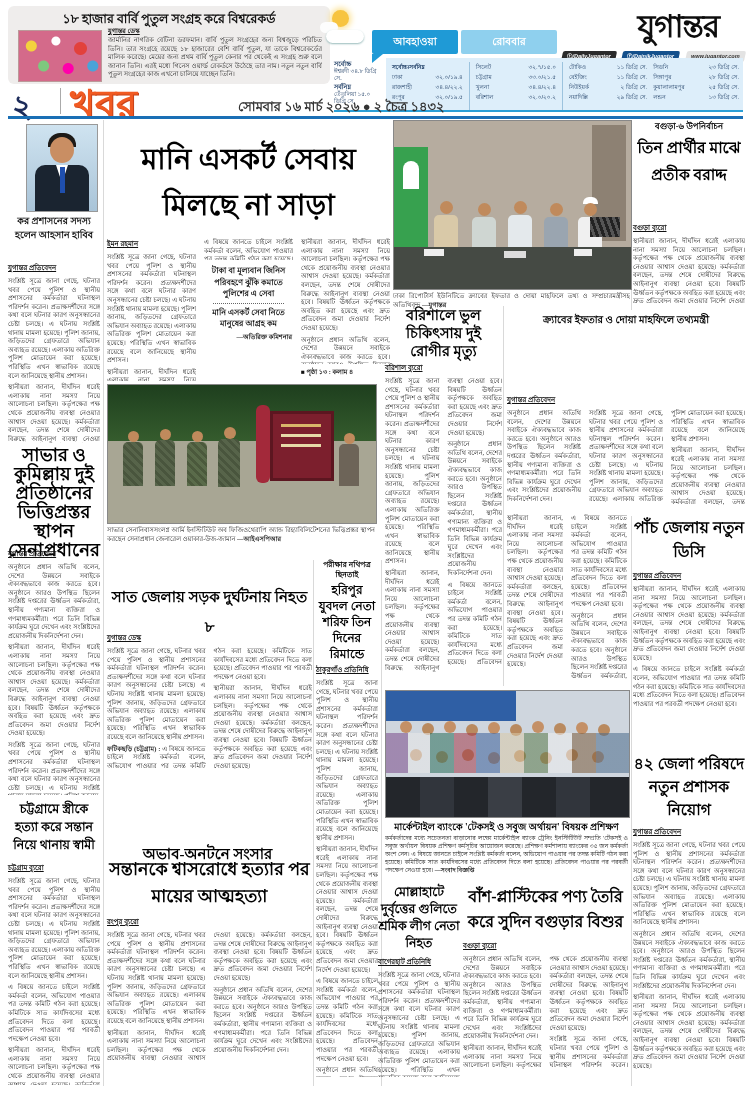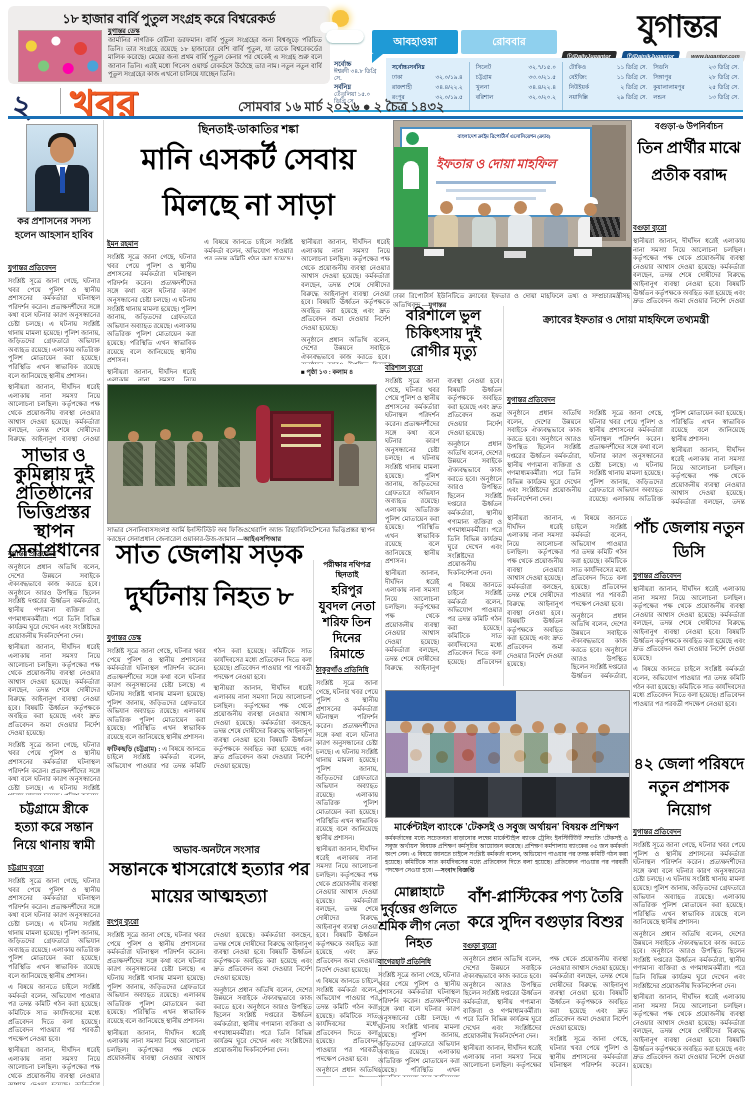--- a/index.html
+++ b/index.html
@@ -226,52 +226,49 @@
   <div class="abs head ctr" style="left:8px;top:800px;width:92px;font-size:12.5px;line-height:18px">চট্টগ্রামে স্ত্রীকে হত্যা করে সন্তান নিয়ে থানায় স্বামী</div>
   <div class="abs" style="left:8px;top:862px;width:92px">
     <span class="by">চট্টগ্রাম ব্যুরো</span>
     <div class="body" style="height:208px">
       <p>সংশ্লিষ্ট সূত্রে জানা গেছে, ঘটনার খবর পেয়ে পুলিশ ও স্থানীয় প্রশাসনের কর্মকর্তারা ঘটনাস্থল পরিদর্শন করেন। প্রত্যক্ষদর্শীদের সঙ্গে কথা বলে ঘটনার কারণ অনুসন্ধানের চেষ্টা চলছে। এ ঘটনায় সংশ্লিষ্ট থানায় মামলা হয়েছে। পুলিশ জানায়, জড়িতদের গ্রেফতারে অভিযান অব্যাহত রয়েছে। এলাকায় অতিরিক্ত পুলিশ মোতায়েন করা হয়েছে। পরিস্থিতি এখন স্বাভাবিক রয়েছে বলে জানিয়েছে স্থানীয় প্রশাসন।</p>
         <p>এ বিষয়ে জানতে চাইলে সংশ্লিষ্ট কর্মকর্তা বলেন, অভিযোগ পাওয়ার পর তদন্ত কমিটি গঠন করা হয়েছে। কমিটিকে সাত কার্যদিবসের মধ্যে প্রতিবেদন দিতে বলা হয়েছে। প্রতিবেদন পাওয়ার পর পরবর্তী পদক্ষেপ নেওয়া হবে।</p>
         <p>স্থানীয়রা জানান, দীর্ঘদিন ধরেই এলাকায় নানা সমস্যা নিয়ে আলোচনা চলছিল। কর্তৃপক্ষের পক্ষ থেকে প্রয়োজনীয় ব্যবস্থা নেওয়ার আশ্বাস দেওয়া হয়েছে। কর্মকর্তারা বলছেন, তদন্ত শেষে দোষীদের বিরুদ্ধে আইনানুগ ব্যবস্থা নেওয়া হবে। বিষয়টি ঊর্ধ্বতন কর্তৃপক্ষকে অবহিত করা হয়েছে এবং দ্রুত প্রতিবেদন জমা দেওয়ার নির্দেশ দেওয়া হয়েছে।</p>
     </div>
   </div>
 
-  <div class="abs kick ctr" style="left:107px;top:121px;width:283px;font-size:11.5px">ছিনতাই-ডাকাতির শঙ্কা</div>
   <div class="abs head ctr" style="left:107px;top:136px;width:283px;font-size:29px;line-height:46px">মানি এসকর্ট সেবায় মিলছে না সাড়া</div>
   <div class="abs" style="left:107px;top:238px;width:89px">
     <span class="by">ইমন রহমান</span>
     <div class="body" style="height:128px">
         <p>সংশ্লিষ্ট সূত্রে জানা গেছে, ঘটনার খবর পেয়ে পুলিশ ও স্থানীয় প্রশাসনের কর্মকর্তারা ঘটনাস্থল পরিদর্শন করেন। প্রত্যক্ষদর্শীদের সঙ্গে কথা বলে ঘটনার কারণ অনুসন্ধানের চেষ্টা চলছে। এ ঘটনায় সংশ্লিষ্ট থানায় মামলা হয়েছে। পুলিশ জানায়, জড়িতদের গ্রেফতারে অভিযান অব্যাহত রয়েছে। এলাকায় অতিরিক্ত পুলিশ মোতায়েন করা হয়েছে। পরিস্থিতি এখন স্বাভাবিক রয়েছে বলে জানিয়েছে স্থানীয় প্রশাসন।</p>
         <p>স্থানীয়রা জানান, দীর্ঘদিন ধরেই এলাকায় নানা সমস্যা নিয়ে আলোচনা চলছিল। কর্তৃপক্ষের পক্ষ থেকে প্রয়োজনীয় ব্যবস্থা নেওয়ার আশ্বাস দেওয়া হয়েছে। কর্মকর্তারা বলছেন, তদন্ত শেষে দোষীদের বিরুদ্ধে আইনানুগ ব্যবস্থা নেওয়া হবে। বিষয়টি ঊর্ধ্বতন কর্তৃপক্ষকে অবহিত করা হয়েছে এবং দ্রুত প্রতিবেদন জমা দেওয়ার নির্দেশ দেওয়া হয়েছে।</p>
       </div>
   </div>
   <div class="abs" style="left:204px;top:238px;width:89px">
     <div class="body" style="height:22px">
         <p>এ বিষয়ে জানতে চাইলে সংশ্লিষ্ট কর্মকর্তা বলেন, অভিযোগ পাওয়ার পর তদন্ত কমিটি গঠন করা হয়েছে। কমিটিকে সাত কার্যদিবসের মধ্যে প্রতিবেদন দিতে বলা হয়েছে। প্রতিবেদন পাওয়ার পর পরবর্তী পদক্ষেপ নেওয়া হবে।</p>
       </div>
+    <div class="pullbox">
+      <div class="pq">টাকা বা মূল্যবান জিনিস পরিবহণে ঝুঁকি কমাতে পুলিশের এ সেবা</div>
+      <div class="pq-div"></div>
+      <div class="pq">মানি এসকর্ট সেবা নিতে মানুষের আগ্রহ কম</div>
+      <div class="pq-attr">—অতিরিক্ত কমিশনার</div>
+    </div>
   </div>
   <div class="abs" style="left:301px;top:238px;width:89px;height:140px">
     <div class="body" style="height:126px">
         <p>স্থানীয়রা জানান, দীর্ঘদিন ধরেই এলাকায় নানা সমস্যা নিয়ে আলোচনা চলছিল। কর্তৃপক্ষের পক্ষ থেকে প্রয়োজনীয় ব্যবস্থা নেওয়ার আশ্বাস দেওয়া হয়েছে। কর্মকর্তারা বলছেন, তদন্ত শেষে দোষীদের বিরুদ্ধে আইনানুগ ব্যবস্থা নেওয়া হবে। বিষয়টি ঊর্ধ্বতন কর্তৃপক্ষকে অবহিত করা হয়েছে এবং দ্রুত প্রতিবেদন জমা দেওয়ার নির্দেশ দেওয়া হয়েছে।</p>
         <p>অনুষ্ঠানে প্রধান অতিথি বলেন, দেশের উন্নয়নে সবাইকে ঐক্যবদ্ধভাবে কাজ করতে হবে। অনুষ্ঠানে আরও উপস্থিত ছিলেন সংশ্লিষ্ট দপ্তরের ঊর্ধ্বতন কর্মকর্তারা, স্থানীয় গণ্যমান্য ব্যক্তিরা ও গণমাধ্যমকর্মীরা। পরে তিনি বিভিন্ন কার্যক্রম ঘুরে দেখেন এবং সংশ্লিষ্টদের প্রয়োজনীয় দিকনির্দেশনা দেন।</p>
       </div>
     <div class="jump" style="position:absolute;bottom:0;left:0">■ পৃষ্ঠা ১৩ : কলাম ৪</div>
   </div>
 
   <div class="abs ph" style="left:393px;top:120px;width:237px;height:168px">
     <div style="left:198px;top:4px;width:34px;height:116px;background:#8d8173"></div>
-    <div style="left:6px;top:6px;width:188px;height:86px;background:#fff;border:2px solid #4a90c4">
-      <div style="left:4px;top:3px;width:13px;height:13px;border-radius:50%;background:#2aa05a"></div>
-      <div style="left:20px;top:4px;width:164px;font-size:5px;color:#1a3d7a;font-weight:bold;text-align:center">বাংলাদেশ ক্রাইম রিপোর্টার্স এসোসিয়েশন (ক্র্যাব)</div>
-      <div style="left:0;top:26px;width:100%;font-size:12.5px;font-weight:bold;font-style:italic;color:#d93636;text-align:center">ইফতার ও দোয়া মাহফিল</div>
-      <div style="left:34px;top:52px;width:120px;height:3px;background:#9bb7d4"></div>
-      <div style="left:44px;top:60px;width:100px;height:3px;background:#c7d6e6"></div>
-      <div style="left:54px;top:68px;width:80px;height:3px;background:#c7d6e6"></div>
-    </div>
     <div style="left:0;top:26px;width:34px;height:142px;background:#37a14f">
       <div style="left:9px;top:14px;width:16px;height:28px;border-radius:8px 8px 0 0;background:#fff"></div>
     </div>
     <div class="fg">
       <div class="hd" style="left:46px;top:80px"></div>
         <div class="tr" style="left:40px;top:94px;background:#d9c9a8"></div>
     </div>
     <div class="fg">
       <div class="hd" style="left:84px;top:82px"></div>
         <div class="tr" style="left:78px;top:96px;background:#cfd6d2"></div>
@@ -362,21 +359,21 @@
     <div class="fg">
         <div class="hd" style="left:236px;top:48px;width:11px;height:11px"></div>
         <div class="tr" style="left:231px;top:59px;width:20px;height:42px;background:#6d6458"></div>
       </div>
   </div>
   <div class="abs cap" style="left:107px;top:526px;width:268px;height:30px">
     <span>সাভার সেনানিবাসসংলগ্ন আর্মি ইনস্টিটিউট অব ফিজিওথেরাপি অ্যান্ড রিহ্যাবিলিটেশনের ভিত্তিপ্রস্তর স্থাপন করছেন সেনাপ্রধান জেনারেল ওয়াকার-উজ-জামান</span>
     <span class="credit">—আইএসপিআর</span>
   </div>
 
-  <div class="abs head ctr" style="left:107px;top:534px;width:205px;font-size:26px;line-height:42px">সাত জেলায় সড়ক দুর্ঘটনায় নিহত ৮</div>
+  <div class="abs head ctr" style="left:107px;top:582px;width:205px;font-size:15px;line-height:30px">সাত জেলায় সড়ক দুর্ঘটনায় নিহত ৮</div>
   <div class="abs" style="left:107px;top:632px;width:205px">
     <span class="by">যুগান্তর ডেস্ক</span>
     <div class="body cols2" style="height:192px">
       <p>সংশ্লিষ্ট সূত্রে জানা গেছে, ঘটনার খবর পেয়ে পুলিশ ও স্থানীয় প্রশাসনের কর্মকর্তারা ঘটনাস্থল পরিদর্শন করেন। প্রত্যক্ষদর্শীদের সঙ্গে কথা বলে ঘটনার কারণ অনুসন্ধানের চেষ্টা চলছে। এ ঘটনায় সংশ্লিষ্ট থানায় মামলা হয়েছে। পুলিশ জানায়, জড়িতদের গ্রেফতারে অভিযান অব্যাহত রয়েছে। এলাকায় অতিরিক্ত পুলিশ মোতায়েন করা হয়েছে। পরিস্থিতি এখন স্বাভাবিক রয়েছে বলে জানিয়েছে স্থানীয় প্রশাসন।</p>
       <p><b>ফটিকছড়ি (চট্টগ্রাম) :</b> <span>এ বিষয়ে জানতে চাইলে সংশ্লিষ্ট কর্মকর্তা বলেন, অভিযোগ পাওয়ার পর তদন্ত কমিটি গঠন করা হয়েছে। কমিটিকে সাত কার্যদিবসের মধ্যে প্রতিবেদন দিতে বলা হয়েছে। প্রতিবেদন পাওয়ার পর পরবর্তী পদক্ষেপ নেওয়া হবে।</span></p>
       <p>স্থানীয়রা জানান, দীর্ঘদিন ধরেই এলাকায় নানা সমস্যা নিয়ে আলোচনা চলছিল। কর্তৃপক্ষের পক্ষ থেকে প্রয়োজনীয় ব্যবস্থা নেওয়ার আশ্বাস দেওয়া হয়েছে। কর্মকর্তারা বলছেন, তদন্ত শেষে দোষীদের বিরুদ্ধে আইনানুগ ব্যবস্থা নেওয়া হবে। বিষয়টি ঊর্ধ্বতন কর্তৃপক্ষকে অবহিত করা হয়েছে এবং দ্রুত প্রতিবেদন জমা দেওয়ার নির্দেশ দেওয়া হয়েছে।</p>
     </div>
   </div>
 
   <div class="abs kick ctr" style="left:316px;top:560px;width:62px;font-size:7.5px;line-height:10px">পরীক্ষার নথিপত্র ছিনতাই</div>
@@ -417,21 +414,21 @@
     <div style="left:0;top:42px;width:243px;height:40px;background:repeating-linear-gradient(90deg,#7a4a8a 0 22px,#e8e8e8 22px 44px,#2a6e5a 44px 68px,#a33a4a 68px 90px,#3a5f9a 90px 114px,#d9c9a8 114px 138px,#5a7a4a 138px 162px,#eee 162px 186px,#7a5a3a 186px 210px,#4a6a8a 210px 243px);opacity:.55"></div>
     <div style="left:0;top:86px;width:243px;height:40px;background:repeating-linear-gradient(90deg,#23262b 0 34px,#31353c 34px 68px,#23262b 68px 102px,#3a3e45 102px 136px,#23262b 136px 170px,#31353c 170px 204px,#23262b 204px 243px)"></div>
   </div>
   <div class="abs head ctr" style="left:385px;top:820px;width:243px;font-size:9.5px">মার্কেন্টাইল ব্যাংকে 'টেকসই ও সবুজ অর্থায়ন' বিষয়ক প্রশিক্ষণ</div>
   <div class="abs cap" style="left:385px;top:834px;width:243px;height:44px;font-size:6px;line-height:8px">
     <span>কর্মকর্তাদের মধ্যে সচেতনতা বাড়ানোর লক্ষ্যে মার্কেন্টাইল ব্যাংক ট্রেনিং ইনস্টিটিউট সম্প্রতি 'টেকসই ও সবুজ অর্থায়ন' বিষয়ক প্রশিক্ষণ কর্মসূচির আয়োজন করেছে। প্রশিক্ষণ কর্মশালায় ব্যাংকের ৩৫ জন কর্মকর্তা অংশ নেন।</span>
     <span>এ বিষয়ে জানতে চাইলে সংশ্লিষ্ট কর্মকর্তা বলেন, অভিযোগ পাওয়ার পর তদন্ত কমিটি গঠন করা হয়েছে। কমিটিকে সাত কার্যদিবসের মধ্যে প্রতিবেদন দিতে বলা হয়েছে। প্রতিবেদন পাওয়ার পর পরবর্তী পদক্ষেপ নেওয়া হবে।</span>
     <span class="credit">—সংবাদ বিজ্ঞপ্তি</span>
   </div>
 
-  <div class="abs kick ctr" style="left:114px;top:842px;width:205px;font-size:10px">অভাব-অনটনে সংসার</div>
+  <div class="abs kick ctr" style="left:105px;top:842px;width:205px;font-size:15px">অভাব-অনটনে সংসার</div>
   <div class="abs head ctr" style="left:107px;top:856px;width:205px;font-size:17.5px;line-height:27px">সন্তানকে শ্বাসরোধে হত্যার পর মায়ের আত্মহত্যা</div>
   <div class="abs" style="left:107px;top:916px;width:205px">
     <span class="by">রংপুর ব্যুরো</span>
     <div class="body cols2" style="height:158px">
       <p>সংশ্লিষ্ট সূত্রে জানা গেছে, ঘটনার খবর পেয়ে পুলিশ ও স্থানীয় প্রশাসনের কর্মকর্তারা ঘটনাস্থল পরিদর্শন করেন। প্রত্যক্ষদর্শীদের সঙ্গে কথা বলে ঘটনার কারণ অনুসন্ধানের চেষ্টা চলছে। এ ঘটনায় সংশ্লিষ্ট থানায় মামলা হয়েছে। পুলিশ জানায়, জড়িতদের গ্রেফতারে অভিযান অব্যাহত রয়েছে। এলাকায় অতিরিক্ত পুলিশ মোতায়েন করা হয়েছে। পরিস্থিতি এখন স্বাভাবিক রয়েছে বলে জানিয়েছে স্থানীয় প্রশাসন।</p>
         <p>স্থানীয়রা জানান, দীর্ঘদিন ধরেই এলাকায় নানা সমস্যা নিয়ে আলোচনা চলছিল। কর্তৃপক্ষের পক্ষ থেকে প্রয়োজনীয় ব্যবস্থা নেওয়ার আশ্বাস দেওয়া হয়েছে। কর্মকর্তারা বলছেন, তদন্ত শেষে দোষীদের বিরুদ্ধে আইনানুগ ব্যবস্থা নেওয়া হবে। বিষয়টি ঊর্ধ্বতন কর্তৃপক্ষকে অবহিত করা হয়েছে এবং দ্রুত প্রতিবেদন জমা দেওয়ার নির্দেশ দেওয়া হয়েছে।</p>
         <p>অনুষ্ঠানে প্রধান অতিথি বলেন, দেশের উন্নয়নে সবাইকে ঐক্যবদ্ধভাবে কাজ করতে হবে। অনুষ্ঠানে আরও উপস্থিত ছিলেন সংশ্লিষ্ট দপ্তরের ঊর্ধ্বতন কর্মকর্তারা, স্থানীয় গণ্যমান্য ব্যক্তিরা ও গণমাধ্যমকর্মীরা। পরে তিনি বিভিন্ন কার্যক্রম ঘুরে দেখেন এবং সংশ্লিষ্টদের প্রয়োজনীয় দিকনির্দেশনা দেন।</p>
     </div>
   </div>
 

